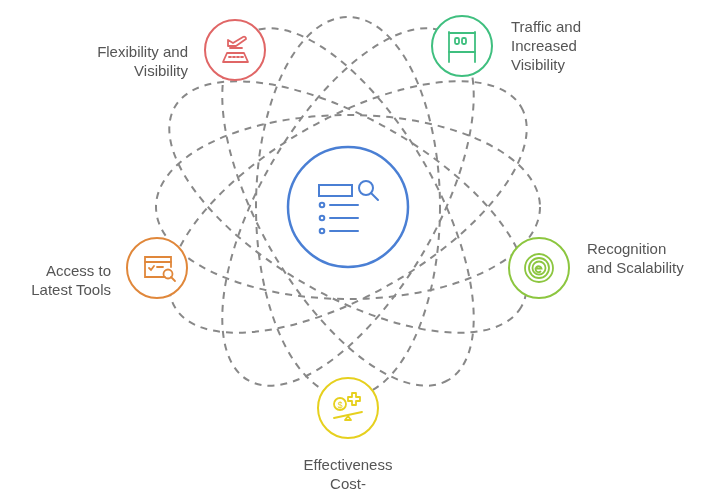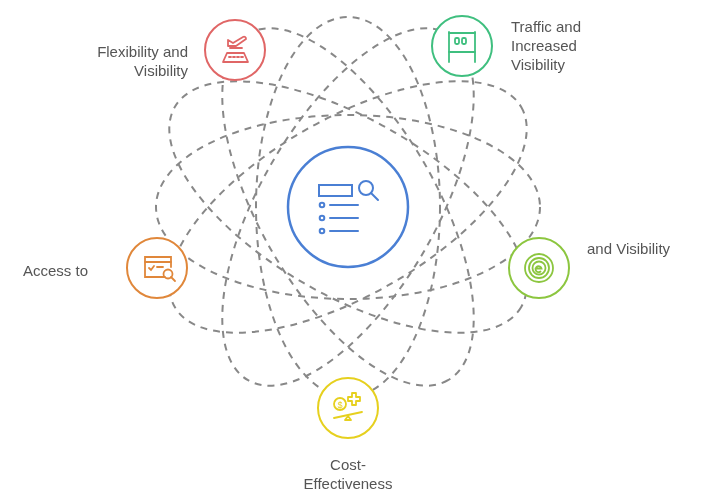--- a/index.html
+++ b/index.html
@@ -101,24 +101,26 @@
   <span class="line">Flexibility and</span>
   <span class="line">Visibility</span>
 </div>
 
 <div class="label left" style="left:511px; top:17px; width:120px;">
   <span class="line">Traffic and</span>
   <span class="line">Increased</span>
   <span class="line">Visibility</span>
 </div>
 
-<div class="label right" style="left:0px; top:248px; width:111px;text-align:center;">
+<div class="label right" style="left:0px; top:248px; width:111px;">
   <span class="line">Access to</span>
+  <span class="line">Latest Tools</span>
 </div>
 
 <div class="label left" style="left:587px; top:239px; width:123px;">
-  <span class="line">and Visibility</span>
+  <span class="line">Recognition</span>
+  <span class="line">and Scalability</span>
 </div>
 
 <div class="label center" style="left:278px; top:455px; width:140px;">
+  <span class="line">Effectiveness</span>
   <span class="line">Cost-</span>
-  <span class="line">Effectiveness</span>
 </div>
 
 </body></html>

